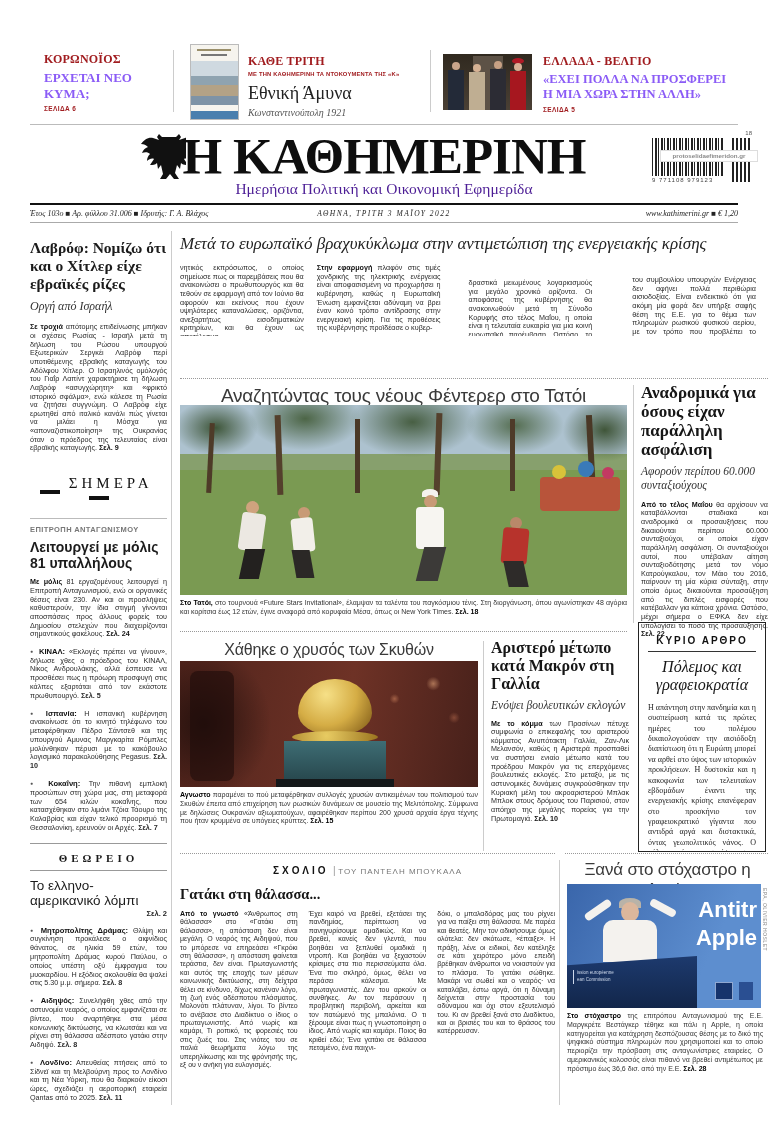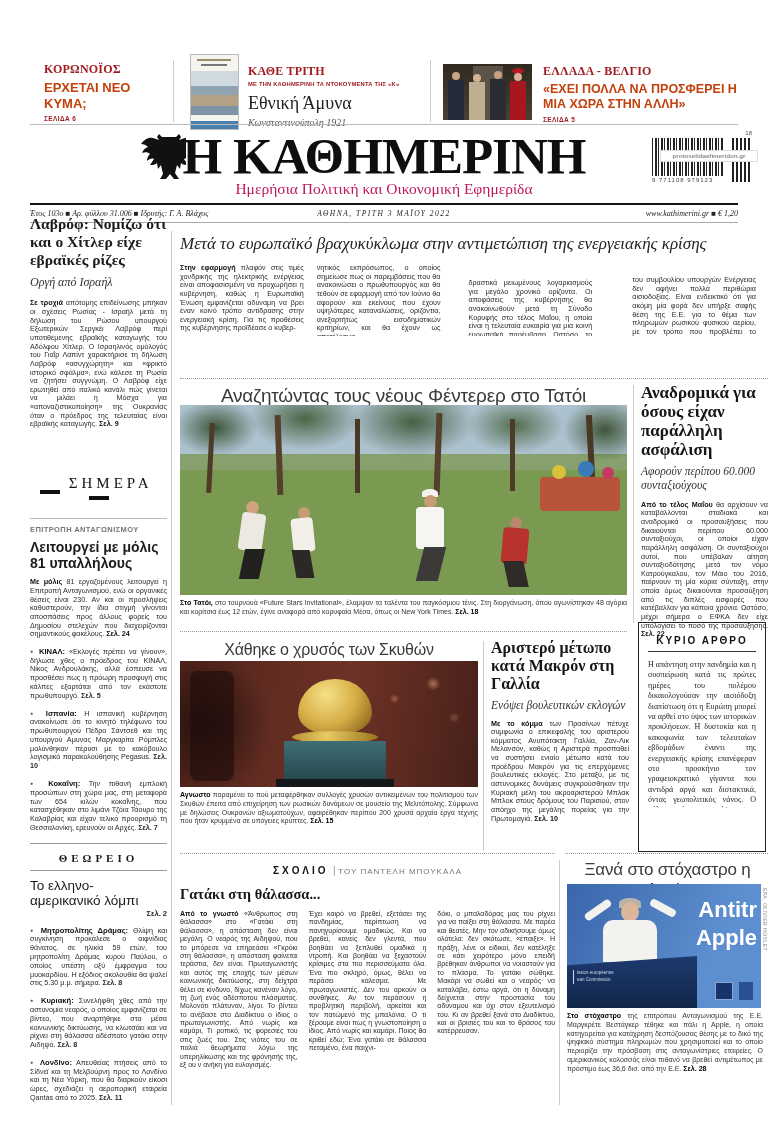--- a/index.html
+++ b/index.html
@@ -2,21 +2,21 @@
 <html><head>
 <meta charset="utf-8">
 <style>
   html,body{margin:0;padding:0;background:#e9e9e9;}
   #page{position:relative;width:768px;height:1141px;background:#fff;margin:0 auto;overflow:hidden;
         font-family:"Liberation Sans",sans-serif;color:#222;}
   .serif{font-family:"Liberation Serif",serif;}
   .abs{position:absolute;}
   .red{color:#a11d20;}
   .kicker{font-family:"Liberation Serif",serif;font-weight:bold;color:#a11d20;font-size:12px;letter-spacing:.2px;}
-  .teaser-title{font-family:Liberation Sans, sans-serif;font-weight:bold;color:#c2410c;font-size:12.5px;line-height:1.2;}
+  .teaser-title{font-family:Liberation Serif, serif;font-weight:bold;color:#8b5cf6;font-size:12.5px;line-height:1.2;}
   .pageref-sm{font-size:6.5px;font-weight:bold;color:#a11d20;margin-top:4px;letter-spacing:.4px;}
   .body{font-size:7.2px;line-height:1.2;text-align:justify;color:#2a2a2a;}
   .body b{color:#111;}
   .deck-italic{font-family:"Liberation Serif",serif;font-style:italic;color:#333;}
   .headline-sans{color:#3d3d3d;font-weight:bold;letter-spacing:-.2px;}
   .vrule{position:absolute;width:1px;background:#ccc;}
   .dotted{position:absolute;border-top:1px dotted #999;height:0;}
   .photo{position:absolute;overflow:hidden;}
   .vcredit{position:absolute;writing-mode:vertical-rl;font-size:5px;color:#888;letter-spacing:.5px;}
   .fig-head{position:absolute;border-radius:50%;}
@@ -26,21 +26,21 @@
   .sidebar-item .bullet{color:#555;font-size:5px;vertical-align:1px;}
   .sidebar-item b.lbl{color:#111;font-size:7.6px;}
   .simera-bar{display:inline-block;width:20px;height:4px;background:#111;}
   .hline{position:absolute;height:1px;background:#bbb;}
 </style>
 </head>
 <body>
 
 <div id="page">
 
-  <div class="abs" style="left:30px;top:52px;width:708px;height:82px;">
+  <div class="abs" style="left:30px;top:42px;width:708px;height:82px;">
     <div class="abs" style="left:14px;top:10px;width:120px;">
       <div class="kicker">ΚΟΡΩΝΟΪΟΣ</div>
       <div class="teaser-title" style="font-size:13px;margin-top:3px;">ΕΡΧΕΤΑΙ ΝΕΟ ΚΥΜΑ;</div>
       <div class="pageref-sm">ΣΕΛΙΔΑ 6</div>
     </div>
     <div class="vrule" style="left:143px;top:8px;height:62px;"></div>
 
     <div class="abs" style="left:160px;top:2px;width:47px;height:74px;border:1px solid #bbb;background:#f6f4ee;">
       <div class="abs" style="left:6px;top:4px;width:34px;height:2px;background:#9a8f6a;"></div>
       <div class="abs" style="left:10px;top:9px;width:26px;height:2px;background:#777;"></div>
@@ -75,76 +75,76 @@
   </div>
   <div class="hline" style="left:30px;top:124px;width:708px;"></div>
 
   <div class="abs" style="left:0;top:127px;width:768px;height:74px;">
     <div class="abs" style="left:138px;top:6px;width:48px;height:50px;">
       <svg width="48" height="50" viewBox="0 0 48 50">
         <path fill="#111" d="M24 4l-3-3-2 3 2 3-6-2c-5-1-9 2-12 6 3 0 5 1 7 3-3 1-5 3-6 6 3-1 6-1 8 1-2 2-3 4-3 7 2-2 5-3 7-2l-4 6c3 0 5 0 7-2l1 6 3-4 2 9-3 5h6l4-5 4 5h5l-4-6 2-8 3 4 1-6c2 2 4 2 7 2l-4-6c2-1 5 0 7 2 0-3-1-5-3-7 2-2 5-2 8-1-1-3-3-5-6-6 2-2 4-3 7-3-3-4-7-7-12-6l-6 2 2-3-2-3-3 3z"></path>
       </svg>
     </div>
     <div class="serif abs" style="left:0;top:0;width:768px;text-align:center;font-size:51px;font-weight:bold;letter-spacing:-1px;color:#0e0e0e;">Η ΚΑΘΗΜΕΡΙΝΗ</div>
-    <div class="serif abs" style="left:0;top:53px;width:768px;text-align:center;font-size:15.5px;color:#be185d;">Ημερήσια Πολιτική και Οικονομική Εφημερίδα</div>
+    <div class="serif abs" style="left:0;top:53px;width:768px;text-align:center;font-size:15.5px;color:#4c1d95;">Ημερήσια Πολιτική και Οικονομική Εφημερίδα</div>
 
     <div class="abs" style="left:652px;top:3px;width:108px;height:58px;">
       <div class="abs" style="right:8px;top:0;font-size:6px;color:#555;">18</div>
       <div class="abs" style="left:0;top:8px;width:72px;height:38px;background:repeating-linear-gradient(90deg,#222 0 1px,#fff 1px 3px,#222 3px 5px,#fff 5px 6px);"></div>
       <div class="abs" style="left:80px;top:8px;width:18px;height:44px;background:repeating-linear-gradient(90deg,#222 0 2px,#fff 2px 4px);"></div>
       <div class="abs" style="left:8px;top:20px;width:96px;height:10px;background:#fff;border:1px solid #ddd;font-size:6.2px;font-weight:bold;color:#8a8a8a;text-align:center;line-height:10px;">protoselidaefimeridon.gr</div>
       <div class="abs" style="left:0;top:47px;font-size:6px;color:#444;letter-spacing:1px;">9 771108 979123</div>
     </div>
   </div>
 
   <div class="abs" style="left:30px;top:203px;width:708px;height:17px;border-top:2px solid #111;border-bottom:1px solid #aaa;">
     <div class="serif abs" style="left:0;top:4px;font-size:8px;font-style:italic;color:#222;">Έτος 103ο ■ Αρ. φύλλου 31.006 ■ Ιδρυτής: Γ. Α. Βλάχος</div>
     <div class="serif abs" style="left:0;top:4px;width:708px;text-align:center;font-size:7.5px;font-style:italic;letter-spacing:1.5px;color:#222;">ΑΘΗΝΑ, ΤΡΙΤΗ 3 ΜΑΪΟΥ 2022</div>
     <div class="serif abs" style="right:0;top:4px;font-size:8px;font-style:italic;color:#222;">www.kathimerini.gr ■ € 1,20</div>
   </div>
 
-  <div class="abs" style="left:30px;top:215px;width:137px;">
+  <div class="abs" style="left:30px;top:239px;width:137px;">
     <div class="serif" style="font-size:15.5px;font-weight:bold;line-height:1.15;color:#1b1b1b;">Λαβρόφ: Νομίζω ότι και ο Χίτλερ είχε εβραϊκές ρίζες</div>
     <div class="deck-italic" style="font-size:12px;margin-top:7px;">Οργή από Ισραήλ</div>
     <p class="body" style="margin:9px 0 0;height:152px;overflow:hidden;"><b>Σε τροχιά </b><span>απότομης επιδείνωσης μπήκαν οι σχέσεις Ρωσίας - Ισραήλ μετά τη δήλωση του Ρώσου υπουργού Εξωτερικών Σεργκέι Λαβρόφ περί υποτιθέμενης εβραϊκής καταγωγής του Αδόλφου Χίτλερ. Ο Ισραηλινός ομόλογός του Γιαΐρ Λαπίντ χαρακτήρισε τη δήλωση Λαβρόφ «ασυγχώρητη» και «φρικτό ιστορικό σφάλμα», ενώ κάλεσε τη Ρωσία να ζητήσει συγγνώμη. Ο Λαβρόφ είχε ερωτηθεί από ιταλικό κανάλι πώς γίνεται να μιλάει η Μόσχα για «αποναζιστικοποίηση» της Ουκρανίας όταν ο πρόεδρος της τελευταίας είναι εβραϊκής καταγωγής. </span><b>Σελ. 9</b></p>
   </div>
 
   <div class="vrule" style="left:171px;top:231px;height:874px;"></div>
 
   <div class="abs" style="left:30px;top:474px;width:137px;height:656px;overflow:hidden;">
     <div style="text-align:center;">
       <span class="simera-bar" style="transform:translateY(6px);"></span>
       <span class="serif" style="font-size:15px;letter-spacing:4px;color:#111;padding:0 4px;">ΣΗΜΕΡΑ</span>
       <span class="simera-bar" style="transform:translateY(-6px);"></span>
     </div>
     <div class="hline" style="position:static;margin:8px 0 6px;"></div>
     <div style="font-size:7.5px;font-weight:bold;color:#777;letter-spacing:.4px;">ΕΠΙΤΡΟΠΗ ΑΝΤΑΓΩΝΙΣΜΟΥ</div>
     <div style="font-size:14px;font-weight:bold;color:#1b1b1b;line-height:1.12;margin-top:6px;">Λειτουργεί με μόλις 81 υπαλλήλους</div>
     <p class="body" style="margin:7px 0 0;"><b>Με μόλις </b><span>81 εργαζομένους λειτουργεί η Επιτροπή Ανταγωνισμού, ενώ οι οργανικές θέσεις είναι 230. Αν και οι προσλήψεις καθυστερούν, την ίδια στιγμή γίνονται αποσπάσεις προς άλλους φορείς του Δημοσίου στελεχών που διαχειρίζονται σημαντικούς φακέλους. </span><b>Σελ. 24</b></p>
 
     <div class="sidebar-item"><span class="bullet">●</span> <b class="lbl">ΚΙΝΑΛ:</b><span> «Εκλογές πρέπει να γίνουν», δήλωσε χθες ο πρόεδρος του ΚΙΝΑΛ, Νίκος Ανδρουλάκης, αλλά έσπευσε να προσθέσει πως η πρόωρη προσφυγή στις κάλπες εξαρτάται από τον εκάστοτε πρωθυπουργό. </span><b>Σελ. 5</b></div>
-    <div class="sidebar-item"><span class="bullet">●</span> <b class="lbl">Ισπανία:</b><span> Η ισπανική κυβέρνηση ανακοίνωσε ότι το κινητό τηλέφωνο του πρωθυπουργού Πέδρο Σάντσεθ και της υπουργού Αμυνας Μαργκαρίτα Ρόμπλες μολύνθηκαν πέρυσι με το κακόβουλο λογισμικό παρακολούθησης Pegasus. </span><b>Σελ. 10</b></div>
+    <div class="sidebar-item"><span class="bullet">●</span> <b class="lbl">Ισπανία:</b><span> Η ισπανική κυβέρνηση ανακοίνωσε ότι το κινητό τηλέφωνο του μεταφέρθηκαν Πέδρο Σάντσεθ και της υπουργού Αμυνας Μαργκαρίτα Ρόμπλες μολύνθηκαν πέρυσι με το κακόβουλο λογισμικό παρακολούθησης Pegasus. </span><b>Σελ. 10</b></div>
     <div class="sidebar-item"><span class="bullet">●</span> <b class="lbl">Κοκαΐνη:</b><span> Την πιθανή εμπλοκή προσώπων στη χώρα μας, στη μεταφορά των 654 κιλών κοκαΐνης, που κατασχέθηκαν στο λιμάνι Τζόια Τάουρο της Καλαβρίας και είχαν τελικό προορισμό τη Θεσσαλονίκη, ερευνούν οι Αρχές. </span><b>Σελ. 7</b></div>
 
     <div style="border-top:1px solid #999;border-bottom:1px solid #999;margin-top:10px;padding:4px 0;text-align:center;">
       <span class="serif" style="font-size:11px;letter-spacing:4px;font-weight:bold;color:#1b1b1b;">ΘΕΩΡΕΙΟ</span>
     </div>
     <div style="font-size:13.5px;color:#1b1b1b;line-height:1.15;margin-top:7px;">Το ελληνο- αμερικανικό λόμπι</div>
     <div style="font-size:7.5px;font-weight:bold;text-align:right;">Σελ. 2</div>
 
     <div class="sidebar-item"><span class="bullet">●</span> <b class="lbl">Μητροπολίτης Δράμας:</b><span> Θλίψη και συγκίνηση προκάλεσε ο αιφνίδιος θάνατος, σε ηλικία 59 ετών, του μητροπολίτη Δράμας κυρού Παύλου, ο οποίος υπέστη οξύ έμφραγμα του μυοκαρδίου. Η εξόδιος ακολουθία θα ψαλεί στις 5.30 μ.μ. σήμερα. </span><b>Σελ. 8</b></div>
-    <div class="sidebar-item"><span class="bullet">●</span> <b class="lbl">Κυριακή:</b><span> Συνελήφθη χθες από την αστυνομία νεαρός, ο οποίος εμφανίζεται σε βίντεο, που αναρτήθηκε στα μέσα κοινωνικής δικτύωσης, να κλωτσάει και να ρίχνει στη θάλασσα αδέσποτο γατάκι στην Αιδηψό. </span><b>Σελ. 8</b></div>
+    <div class="sidebar-item"><span class="bullet">●</span> <b class="lbl">Αιδηψός:</b><span> Συνελήφθη χθες από την αστυνομία νεαρός, ο οποίος εμφανίζεται σε βίντεο, που αναρτήθηκε στα μέσα κοινωνικής δικτύωσης, να κλωτσάει και να ρίχνει στη θάλασσα αδέσποτο γατάκι στην Αιδηψό. </span><b>Σελ. 8</b></div>
     <div class="sidebar-item"><span class="bullet">●</span> <b class="lbl">Λονδίνο:</b><span> Απευθείας πτήσεις από το Σίδνεϊ και τη Μελβούρνη προς το Λονδίνο και τη Νέα Υόρκη, που θα διαρκούν είκοσι ώρες, σχεδιάζει η αεροπορική εταιρεία Qantas από το 2025. </span><b>Σελ. 11</b></div>
   </div>
 
   <div class="abs" style="left:180px;top:228px;width:588px;">
     <div class="deck-italic" style="font-size:17px;margin-top:6px;color:#222;">Μετά το ευρωπαϊκό βραχυκύκλωμα στην αντιμετώπιση της ενεργειακής κρίσης</div>
     <div style="display:flex;gap:13px;margin-top:10px;height:72px;overflow:hidden;">
+      <p class="body" style="flex:1;margin:0;"><span>νητικός εκπρόσωπος, ο οποίος σημείωσε πως οι παρεμβάσεις που θα ανακοινώσει ο πρωθυπουργός και θα τεθούν σε εφαρμογή από τον Ιούνιο θα αφορούν και εκείνους που έχουν υψηλότερες καταναλώσεις, οριζόντια, ανεξαρτήτως εισοδηματικών κριτηρίων, και θα έχουν ως αποτέλεσμα</span></p>
       <p class="body" style="flex:1;margin:0;"><b>Στην εφαρμογή </b><span>πλαφόν στις τιμές χονδρικής της ηλεκτρικής ενέργειας είναι αποφασισμένη να προχωρήσει η κυβέρνηση, καθώς η Ευρωπαϊκή Ένωση εμφανίζεται αδύναμη να βρει έναν κοινό τρόπο αντίδρασης στην ενεργειακή κρίση. Για τις προθέσεις της κυβέρνησης προϊδέασε ο κυβερ-</span></p>
-      <p class="body" style="flex:1;margin:0;"><span>νητικός εκπρόσωπος, ο οποίος σημείωσε πως οι παρεμβάσεις που θα ανακοινώσει ο πρωθυπουργός και θα τεθούν σε εφαρμογή από τον Ιούνιο θα αφορούν και εκείνους που έχουν υψηλότερες καταναλώσεις, οριζόντια, ανεξαρτήτως εισοδηματικών κριτηρίων, και θα έχουν ως αποτέλεσμα</span></p>
       <p class="body" style="flex:1;margin:15px;"><span>δραστικά μειωμένους λογαριασμούς για μεγάλο χρονικό ορίζοντα. Οι αποφάσεις της κυβέρνησης θα ανακοινωθούν μετά τη Σύνοδο Κορυφής στο τέλος Μαΐου, η οποία είναι η τελευταία ευκαιρία για μια κοινή ευρωπαϊκή παρέμβαση. Ωστόσο, το αποτέλεσμα της χθεσινής συνεδρίασης</span></p>
       <p class="body" style="flex:1;margin:12px;"><span>του συμβουλίου υπουργών Ενέργειας δεν αφήνει πολλά περιθώρια αισιοδοξίας. Είναι ενδεικτικό ότι για ακόμη μία φορά δεν υπήρξε σαφής θέση της Ε.Ε. για το θέμα των πληρωμών ρωσικού φυσικού αερίου, με τον τρόπο που προβλέπει το διάταγμα Πούτιν. </span><b>Σελ. 3, 23</b></p>
     </div>
   </div>
   <div class="dotted" style="left:180px;top:378px;width:588px;"></div>
 
   <div class="abs headline-sans" style="left:180px;top:385px;width:447px;text-align:center;font-size:19px;font-weight:normal;color:#3a3a3a;">Αναζητώντας τους νέους Φέντερερ στο Τατόι</div>
   <div class="photo" style="left:180px;top:405px;width:447px;height:190px;background:linear-gradient(#adc2cf 0 26%,#87a06d 26% 34%,#7a9a52 34% 100%);">
     <div class="abs" style="left:0;top:0;width:100%;height:60%;background:
       radial-gradient(ellipse 60px 40px at 8% 20%, rgba(42,66,30,.85), transparent 70%),
@@ -208,20 +208,21 @@
 
   <div class="abs" style="left:491px;top:639px;width:138px;">
     <div class="serif" style="font-size:16px;font-weight:bold;line-height:1.14;color:#161616;">Αριστερό μέτωπο κατά Μακρόν στη Γαλλία</div>
     <div class="deck-italic" style="font-size:11.5px;margin-top:5px;line-height:1.2;">Ενόψει βουλευτικών εκλογών</div>
     <p class="body" style="margin:7px 0 0;height:126px;overflow:hidden;"><b>Με το κόμμα </b><span>των Πρασίνων πέτυχε συμφωνία ο επικεφαλής του αριστερού κόμματος Ανυπότακτη Γαλλία, Ζαν-Λικ Μελανσόν, καθώς η Αριστερά προσπαθεί να συστήσει ενιαίο μέτωπο κατά του προέδρου Μακρόν για τις επερχόμενες βουλευτικές εκλογές. Στο μεταξύ, με τις αστυνομικές δυνάμεις συγκρούσθηκαν την Κυριακή μέλη του ακροαριστερού Μπλακ Μπλοκ στους δρόμους του Παρισιού, στον απόηχο της μεγάλης πορείας για την Πρωτομαγιά. </span><b>Σελ. 10</b></p>
   </div>
 
   <div class="abs" style="left:638px;top:622px;width:128px;height:230px;border:1.5px solid #222;padding:12px 9px;box-sizing:border-box;">
     <div style="text-align:center;font-size:10px;font-weight:bold;letter-spacing:2px;color:#111;">ΚΥΡΙΟ ΑΡΘΡΟ</div>
     <div class="hline" style="position:static;margin:5px 0 6px;background:#333;"></div>
+    <div class="serif" style="font-style:italic;font-size:16px;text-align:center;line-height:1.15;color:#161616;">Πόλεμος και γραφειοκρατία</div>
     <p class="serif" style="font-size:8px;line-height:1.3;text-align:justify;margin:8px 0 0;color:#222;height:148px;overflow:hidden;">Η απάντηση στην πανδημία και η συσπείρωση κατά τις πρώτες ημέρες του πολέμου δικαιολογούσαν την αισιόδοξη διαπίστωση ότι η Ευρώπη μπορεί να αρθεί στο ύψος των ιστορικών προκλήσεων. Η δυστοκία και η κακοφωνία των τελευταίων εβδομάδων έναντι της ενεργειακής κρίσης επανέφεραν στο προσκήνιο τον γραφειοκρατικό γίγαντα που αντιδρά αργά και διστακτικά, όντας γεωπολιτικός νάνος. Ο πόλεμος έχει επιστρέψει στην Ευρώπη. Και η Ε.Ε. αναλώνεται σε τεχνοκρατικές λεπτομέρειες.</p>
   </div>
 
   <div class="dotted" style="left:180px;top:853px;width:375px;"></div>
   <div class="dotted" style="left:565px;top:853px;width:203px;"></div>
   <div class="vrule" style="left:559px;top:860px;height:245px;"></div>
 
   <div class="abs" style="left:180px;top:860px;width:375px;">
     <div style="text-align:center;">
       <span style="font-size:10px;font-weight:bold;letter-spacing:3px;color:#111;">ΣΧΟΛΙΟ</span>

